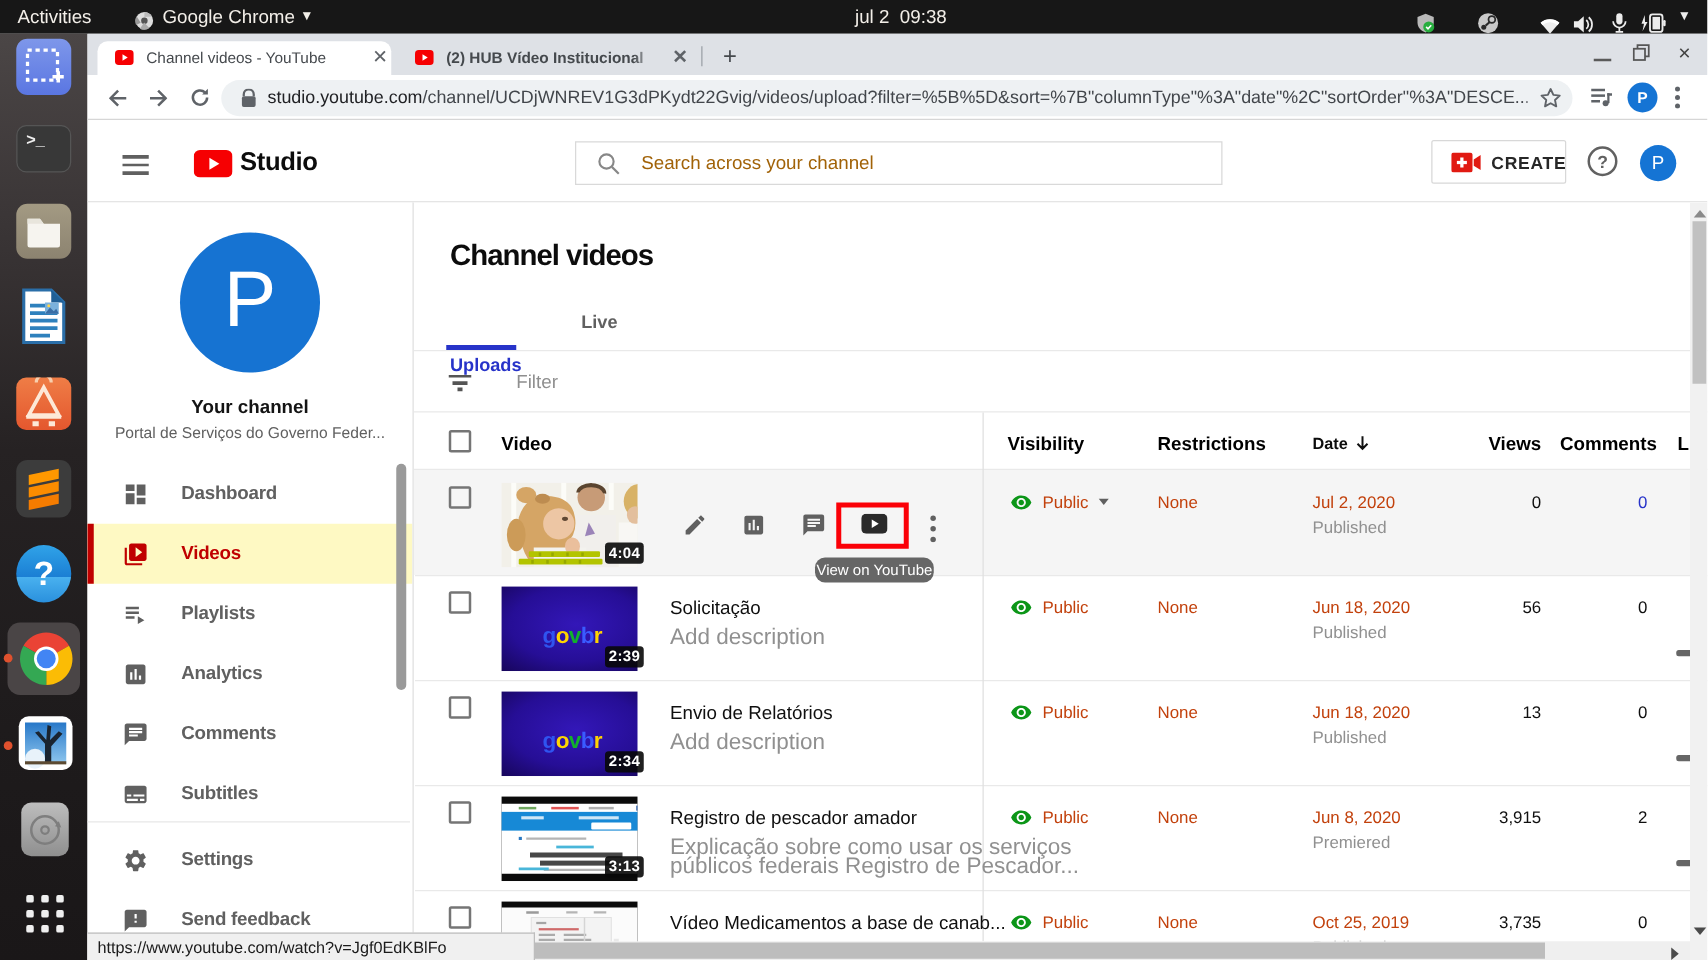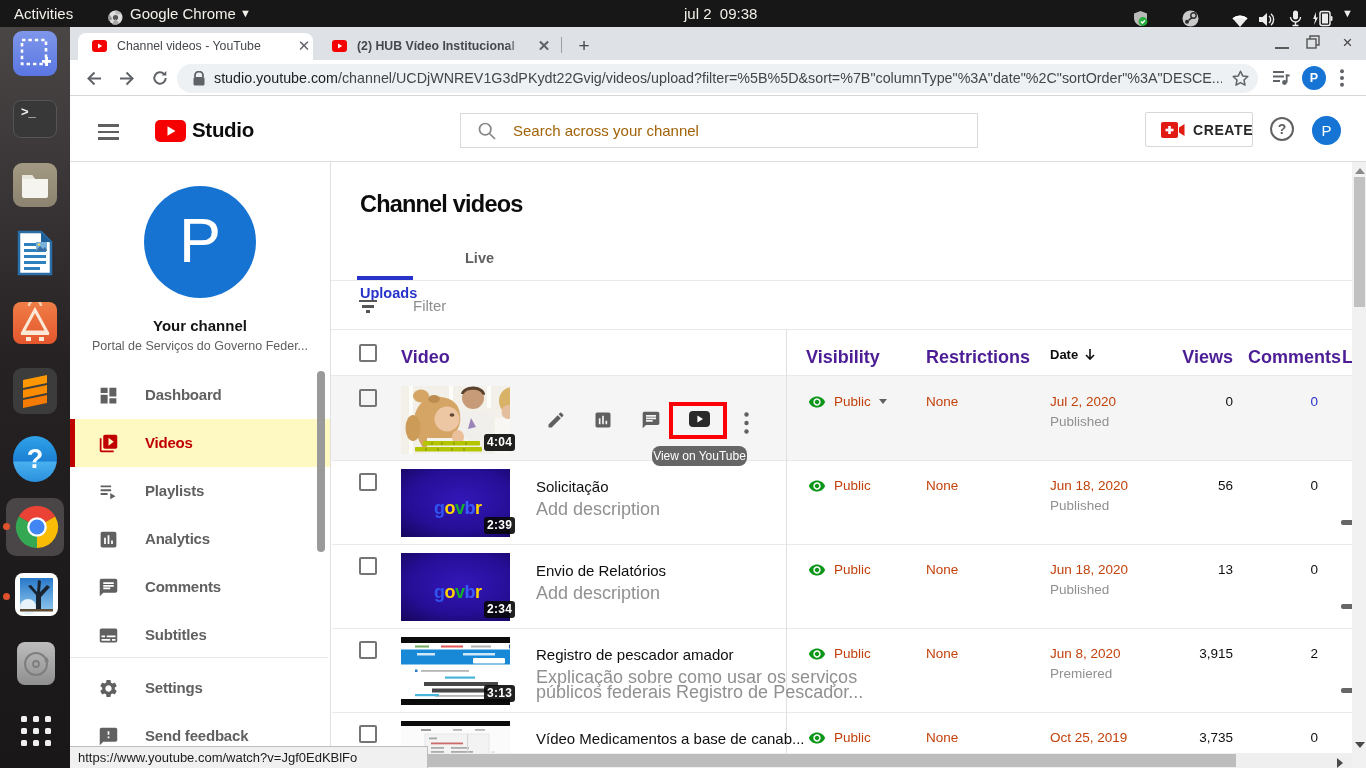--- a/index.html
+++ b/index.html
@@ -22,21 +22,21 @@
   #toolbar { position:absolute; left:70px; top:60px; width:1296px; height:36px; background:#fff; border-bottom:1px solid #d6d6d6; }
   #omnibox { position:absolute; left:107px; top:4px; width:1081px; height:29px; border-radius:15px; background:#eef1f3; }
   #urltext { position:absolute; left:37px; top:5px; width:1008px; height:19px; font-size:14.3px; line-height:19px; color:#202124; white-space:nowrap; overflow:hidden; }
   
   #ytheader { position:absolute; left:70px; top:96px; width:1296px; height:66px; background:#fff; border-bottom:1px solid #ddd; }
   #ytsidebar { position:absolute; left:70px; top:162px; width:260px; height:606px; background:#fff; }
   #ytcontent { position:absolute; left:330px; top:162px; width:1036px; height:606px; background:#fff; border-left:1px solid #e0e0e0; overflow:hidden; }
   .nav { position:absolute; left:0; width:260px; height:48px; }
   .nav .ic { position:absolute; left:28px; top:14px; width:21px; height:21px; }
   .nav .tx { position:absolute; left:75px; top:0; height:48px; line-height:48px; font-size:15px; color:#606060; font-weight:700; letter-spacing:-0.2px; }
-  .hdr { position:absolute; font-size:18px; color:#4c1d95; font-weight:700; }
+  .hdr { position:absolute; font-size:15px; color:#000000; font-weight:700; }
   .cbx { position:absolute; width:18px; height:18px; border:2px solid #757575; border-radius:2px; background:transparent; }
   .rowline { position:absolute; left:1px; width:1035px; height:1px; background:#e9e9e9; }
   .thumb { position:absolute; width:109px; height:68px; overflow:hidden; }
   .dur { position:absolute; background:rgba(8,8,8,.9); color:#fff; font-size:12px; font-weight:700; padding:1px 3px 2px; border-radius:3px; letter-spacing:.3px; }
   .vtitle { position:absolute; font-size:15px; color:#0f0f0f; white-space:nowrap; }
   .vdesc { position:absolute; font-size:18px; color:#909090; white-space:nowrap; }
   .cell { position:absolute; font-size:13.5px; color:#c2410c;text-align:center; }
   .sub { position:absolute; font-size:13.5px; color:#909090; }
   .rnum { position:absolute; font-size:13.5px; color:#0f0f0f; text-align:right; width:70px; }
   .lbar { position:absolute; left:1010px; width:12px; height:5px; background:#666; border-radius:2px 0 0 2px; }

